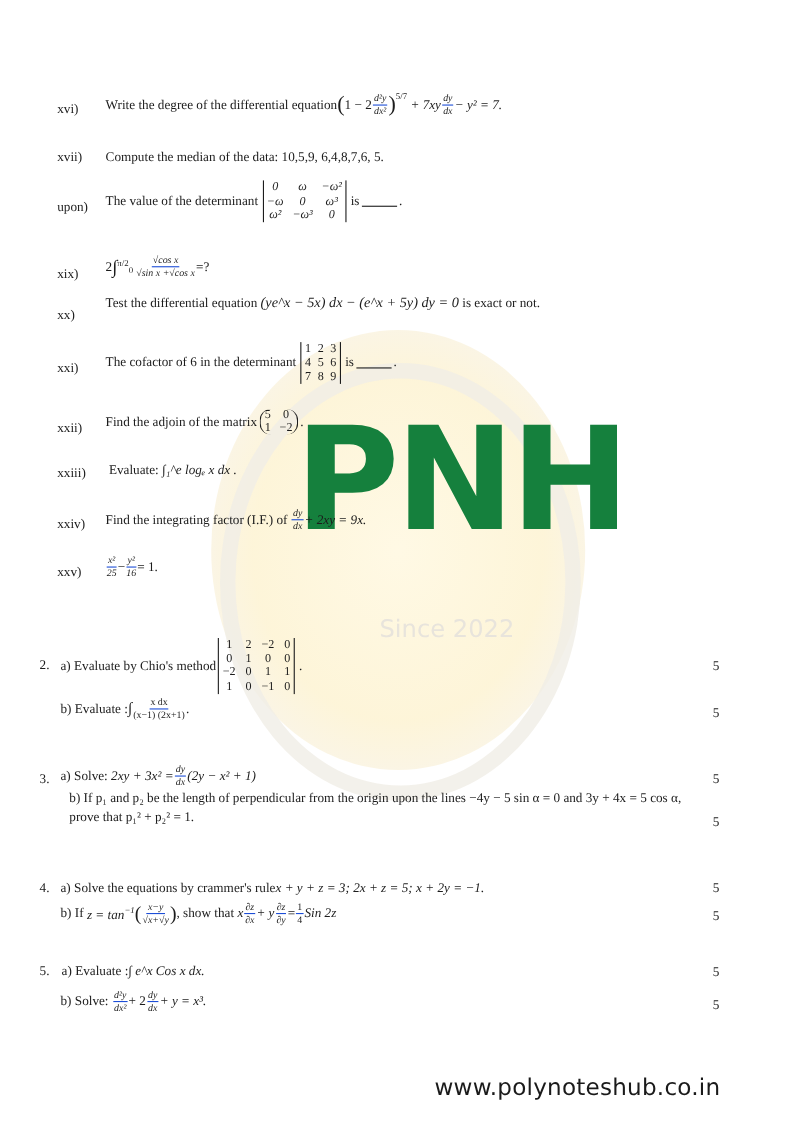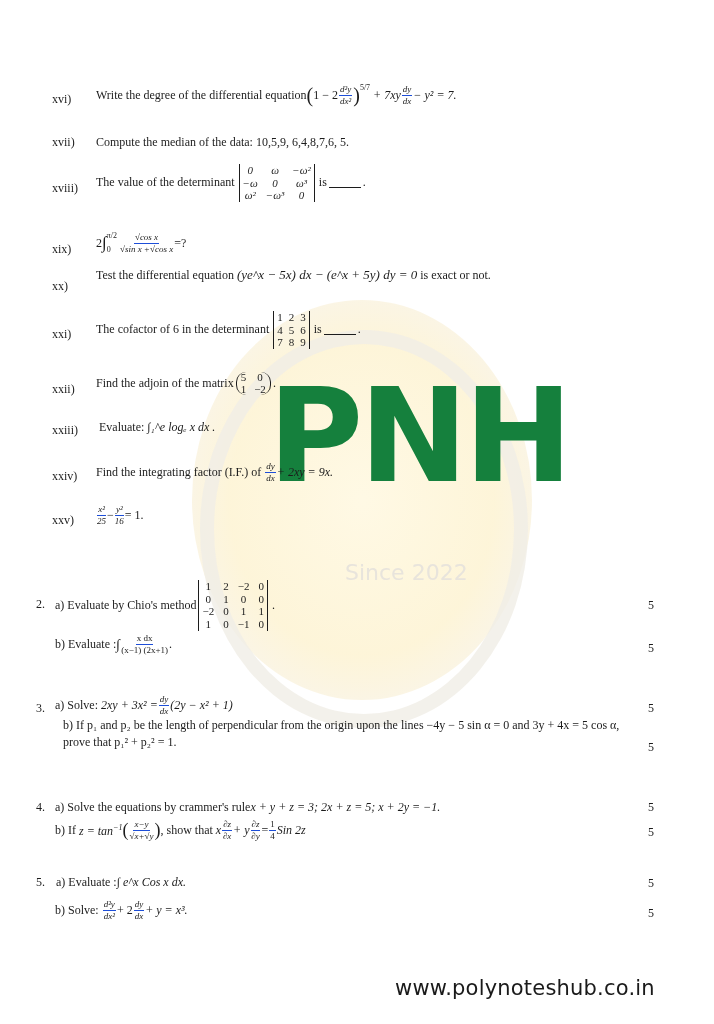--- a/index.html
+++ b/index.html
@@ -49,21 +49,21 @@
   <span class="frac m">
       <span class="n">dy</span>
       <span class="d">dx</span>
     </span>
   <span class="m">− y² = 7.</span>
 </div>
 
 <div class="num abs" style="top:135px">xvii)</div>
 <div class="q" style="top:135px">Compute the median of the data: 10,5,9, 6,4,8,7,6, 5.</div>
 
-<div class="num abs" style="top:181px">xviii)</div>
+<div class="num abs" style="top:181px">upon)</div>
 <div class="q" style="top:164px">
   <span>The value of the determinant</span>
   <span class="det m" style="grid-template-columns:auto auto auto">
     <span>0</span>
       <span>ω</span>
       <span>−ω²</span>
     <span>−ω</span>
       <span>0</span>
       <span>ω³</span>
     <span>ω²</span>
@@ -72,21 +72,21 @@
   </span>
   <span>is</span>
   <span class="blank"></span>
     <span>.</span>
 </div>
 
 <div class="num abs" style="top:242px">xix)</div>
 <div class="q" style="top:232px">
   <span>2</span>
     <span class="int">∫</span>
-  <span style="display:inline-flex;flex-direction:column;font-size:8px;line-height:1;margin-right:2px">
+  <span style="display:inline-flex;flex-direction:row;font-size:8px;line-height:1;margin-right:2px">
     <span>π/2</span>
     <span style="margin-top:6px">0</span>
   </span>
   <span class="frac m">
       <span class="n">√cos x</span>
       <span class="d">√sin x +√cos x</span>
     </span>
   <span>=?</span>
 </div>
 

